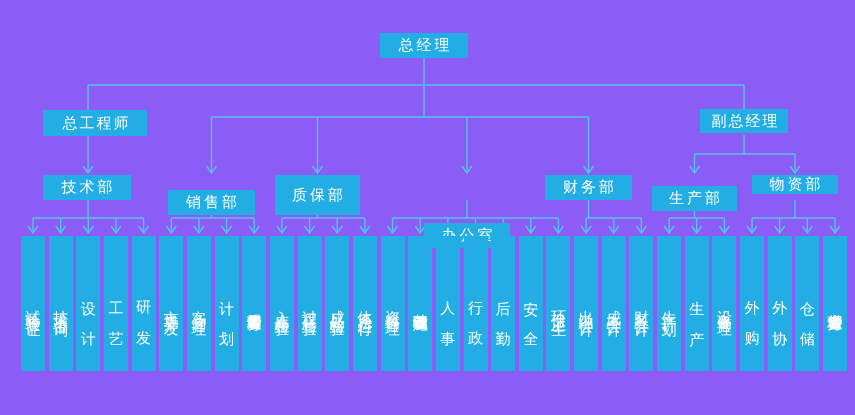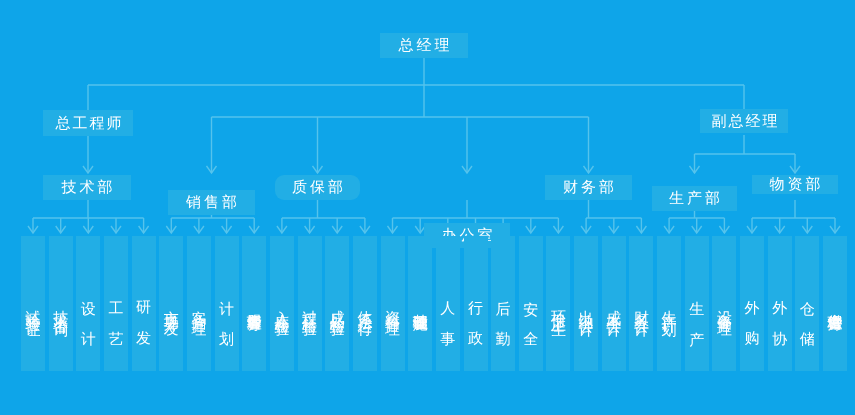--- a/index.html
+++ b/index.html
@@ -4,21 +4,21 @@
 <style>
   :root{
     --box:#22aee5;
     --line:#55c3ec;
     --text:#ffffff;
   }
   html,body{margin:0;padding:0;background:#ffffff;}
   .chart{
     position:relative;
     width:855px;height:415px;
-    background:#0ea5e9;
+    background:#8b5cf6;
     font-family:Liberation Serif, serif;
     overflow:hidden;
   }
   .chart svg{position:absolute;left:0;top:0;}
   .cline{fill:none;stroke:var(--line);stroke-width:1.4px;}
   .node{
     position:absolute;
     background:var(--box);
     color:var(--text);
     display:flex;align-items:center;justify-content:center;
@@ -110,26 +110,26 @@
       <path class="cline" d="M795 200 V218"></path>
       <path class="cline" d="M752 218 H835"></path>
       <path class="cline" d="M752 218 V233" marker-end="url(#ah)"></path>
       <path class="cline" d="M779.7 218 V233" marker-end="url(#ah)"></path>
       <path class="cline" d="M807.3 218 V233" marker-end="url(#ah)"></path>
       <path class="cline" d="M835 218 V233" marker-end="url(#ah)"></path>
     </svg>
 
   <div class="node" style="left:380px;top:33px;width:88px;height:25px;">总经理</div>
 
-  <div class="node" style="left:43px;top:110px;width:90px;height:26px;letter-spacing:2px;">总工程师</div>
+  <div class="node" style="left:43px;top:110px;width:104px;height:26px;letter-spacing:2px;">总工程师</div>
   <div class="node" style="left:700px;top:109px;width:88px;height:24px;letter-spacing:2px;">副总经理</div>
 
   <div class="node" style="left:43px;top:175px;width:88px;height:25px;">技术部</div>
   <div class="node" style="left:168px;top:190px;width:87px;height:25px;">销售部</div>
-  <div class="node" style="left:275px;top:175px;width:85px;height:25px;border-radius:9px;">质保部</div>
+  <div class="node" style="left:275px;top:175px;width:85px;height:40px;">质保部</div>
   <div class="node" style="left:424px;top:175px;width:86px;height:25px;margin-top:48px;">办公室</div>
   <div class="node" style="left:545px;top:175px;width:87px;height:25px;">财务部</div>
   <div class="node" style="left:652px;top:186px;width:85px;height:25px;">生产部</div>
   <div class="node" style="left:752px;top:175px;width:86px;height:19px;">物资部</div>
 
   <div id="leaves">
       <div class="leaf" style="left: 21px;">
         <span class="vtext" style="letter-spacing: 4px; margin-top: 4px;">试验验证</span>
       </div>
       <div class="leaf" style="left: 48.7px;">

